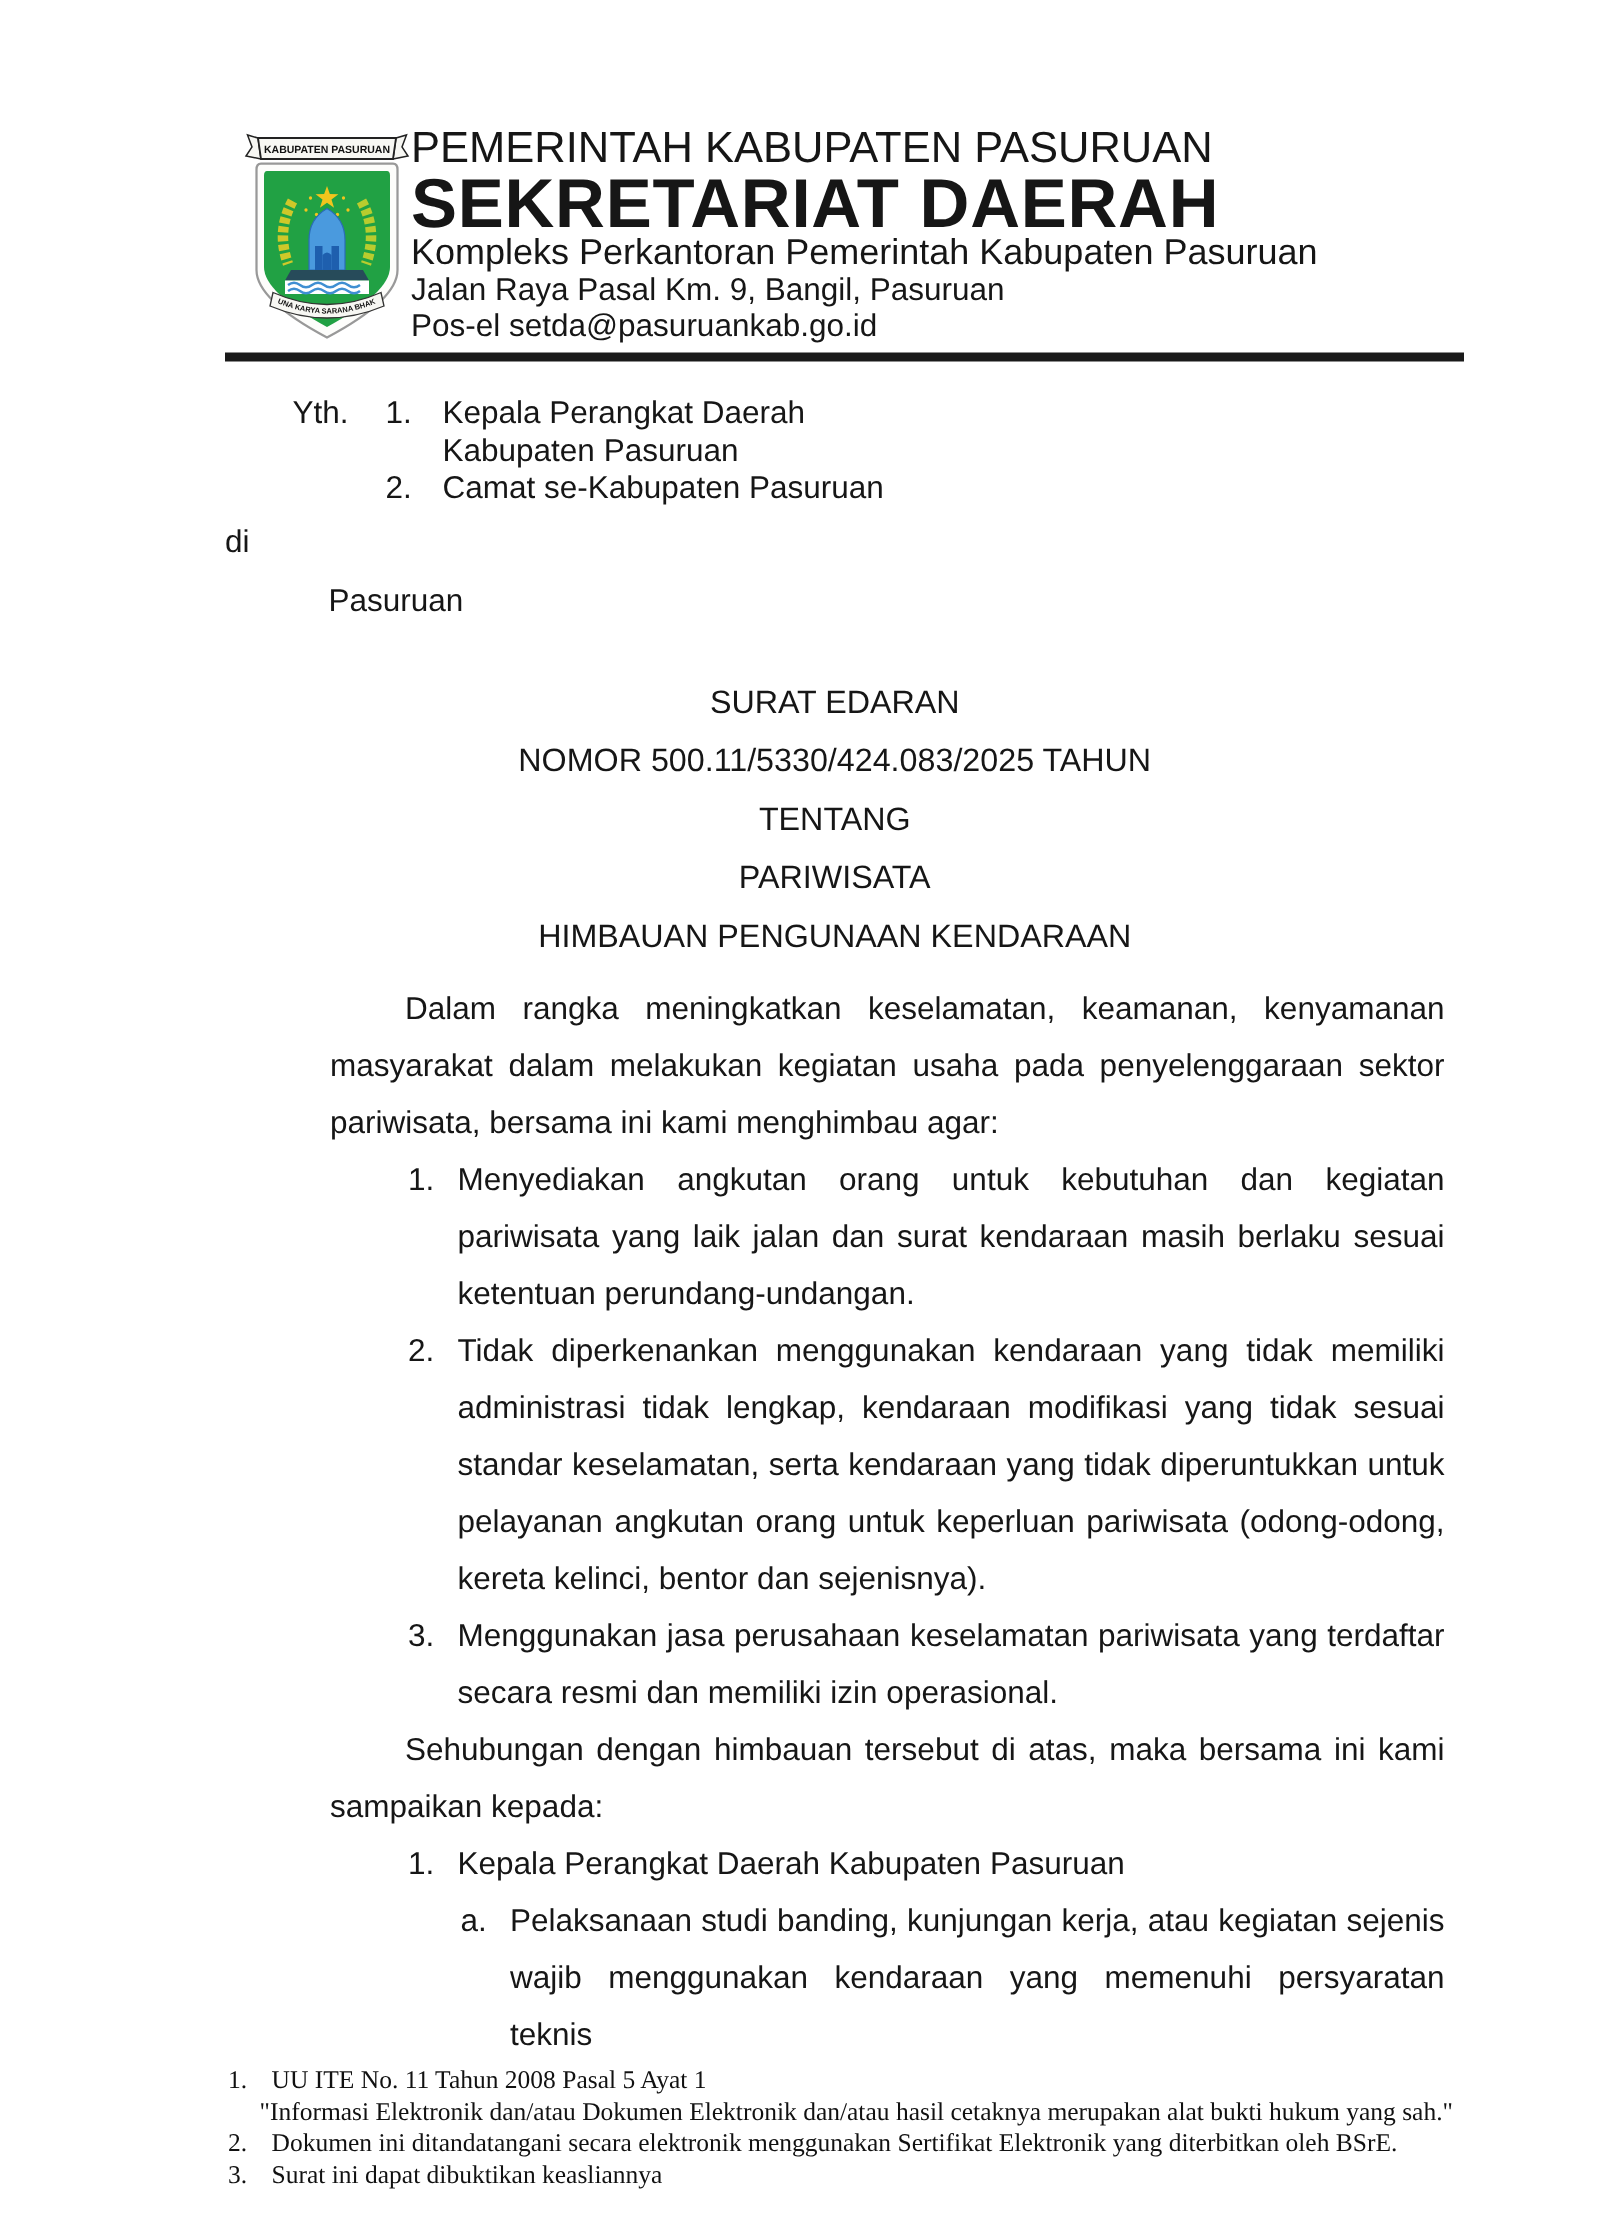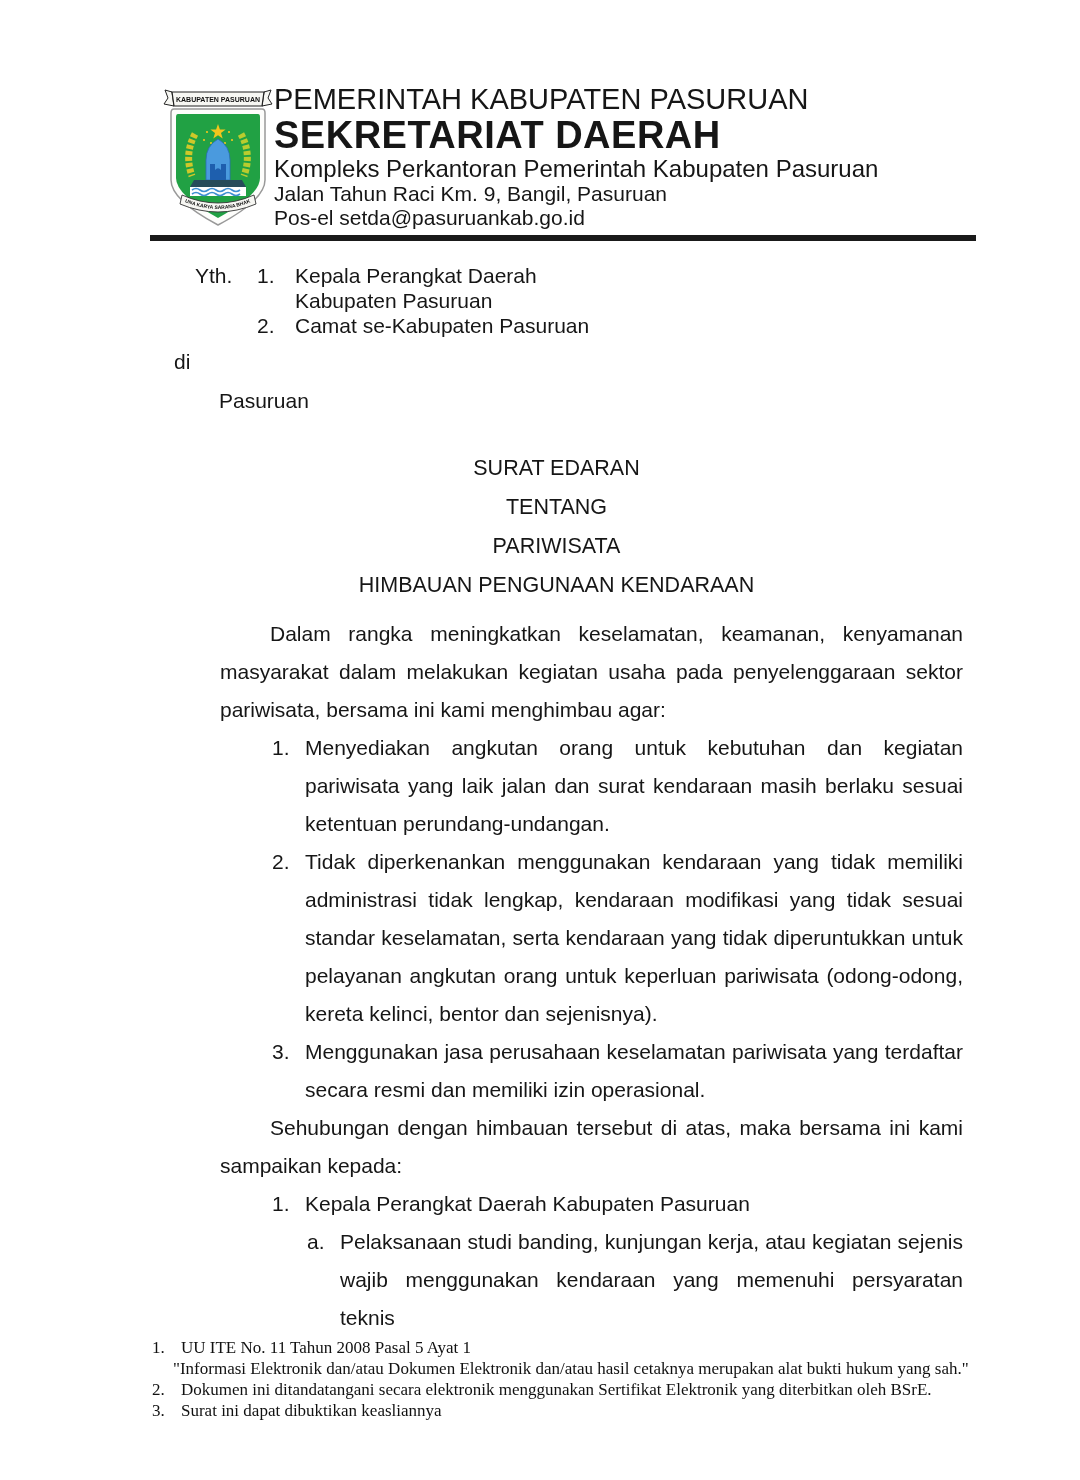--- a/index.html
+++ b/index.html
@@ -12,33 +12,33 @@
     overflow: hidden;
   }
   .page { padding: 84px 104px 0 150px; }
 
   
   .letterhead { display: flex; }
   .logo-wrap { flex: 0 0 auto; width: 112px; height: 140px; margin: 4px 0 0 12px; }
   .logo-wrap svg { width: 112px; height: 140px; display: block; }
   .lh-text { flex: 1; }
   .lh-line1 { font-size: 29px; line-height: 31px; }
-  .lh-line2 { font-size: 38px; line-height: 40px; font-weight: bold; letter-spacing: .5px; }
+  .lh-line2 { font-size: 46px; line-height: 40px; font-weight: bold; letter-spacing: .5px; }
   .lh-line3 { font-size: 24px; line-height: 27px; }
   .lh-line4 { font-size: 21px; line-height: 24px; }
   .lh-line5 { font-size: 21px; line-height: 24px; }
   .header-rule { height: 6px; background: #1a1a1a; margin-top: 5px; }
 
   
   .addressee { font-size: 21px; margin-top: 22px; }
   .yth-row { display: flex; margin-left: 28px; line-height: 25px; }
   .yth { width: 62px; flex: 0 0 auto; margin-left: 17px; }
   .recipient { display: flex; }
   .r-num { width: 38px; flex: 0 0 auto; }
-  .di { margin-left: 24px; margin-top: 11px; line-height: 25px; }
+  .di { margin-left: 0; margin-top: 11px; line-height: 25px; }
   .city { margin-left: 69px; margin-top: 14px; line-height: 25px; }
 
   
   .title-block { margin-top: 36px; margin-right: 13px; text-align: center; font-size: 21.5px; line-height: 39px; }
 
   
   .letter-body { margin: 10px 13px 0 70px; font-size: 21px; line-height: 38px; text-align: justify; }
   .para { margin: 0; text-indent: 50px; }
   .list { margin-left: 52px; }
   .li { display: flex; }
@@ -110,21 +110,21 @@
         <path d="M10,4 L3,2 L6,10 L2,16 L12,18 Z" fill="#f7f7f3" stroke="#222" stroke-width="1"></path>
         <path d="M102,4 L109,2 L106,10 L110,16 L100,18 Z" fill="#f7f7f3" stroke="#222" stroke-width="1"></path>
         <path d="M10,4 L102,4 L100,18 L12,18 Z" fill="#f7f7f3" stroke="#222" stroke-width="1.2"></path>
         <text x="56" y="14" text-anchor="middle" font-size="7" font-weight="bold" fill="#111" font-family="Liberation Sans, sans-serif">KABUPATEN PASURUAN</text>
       </svg>
     </div>
     <div class="lh-text">
       <div class="lh-line1">PEMERINTAH KABUPATEN PASURUAN</div>
       <div class="lh-line2">SEKRETARIAT DAERAH</div>
       <div class="lh-line3">Kompleks Perkantoran Pemerintah Kabupaten Pasuruan</div>
-      <div class="lh-line4">Jalan Tahun Raci Km. 9, Bangil, Pasuruan</div>
+      <div class="lh-line4">Jalan Raya Pasal Km. 9, Bangil, Pasuruan</div>
       <div class="lh-line5">Pos-el setda@pasuruankab.go.id</div>
     </div>
   </header>
   <div class="header-rule"></div>
 
   <section class="addressee">
     <div class="yth-row">
       <span class="yth">Yth.</span>
       <div>
         <div class="recipient">
@@ -141,20 +141,21 @@
           </div>
         </div>
       </div>
     </div>
     <div class="di">di</div>
     <div class="city">Pasuruan</div>
   </section>
 
   <section class="title-block">
     <div>SURAT EDARAN</div>
+    <div>NOMOR 500.11/5330/424.083/2025 TAHUN</div>
     <div>TENTANG</div>
     <div>PARIWISATA</div>
     <div>HIMBAUAN PENGUNAAN KENDARAAN</div>
   </section>
 
   <section class="letter-body">
     <p class="para">Dalam rangka meningkatkan keselamatan, keamanan, kenyamanan masyarakat dalam melakukan kegiatan usaha pada penyelenggaraan sektor pariwisata, bersama ini kami menghimbau agar:</p>
 
     <div class="list">
       <div class="li">

